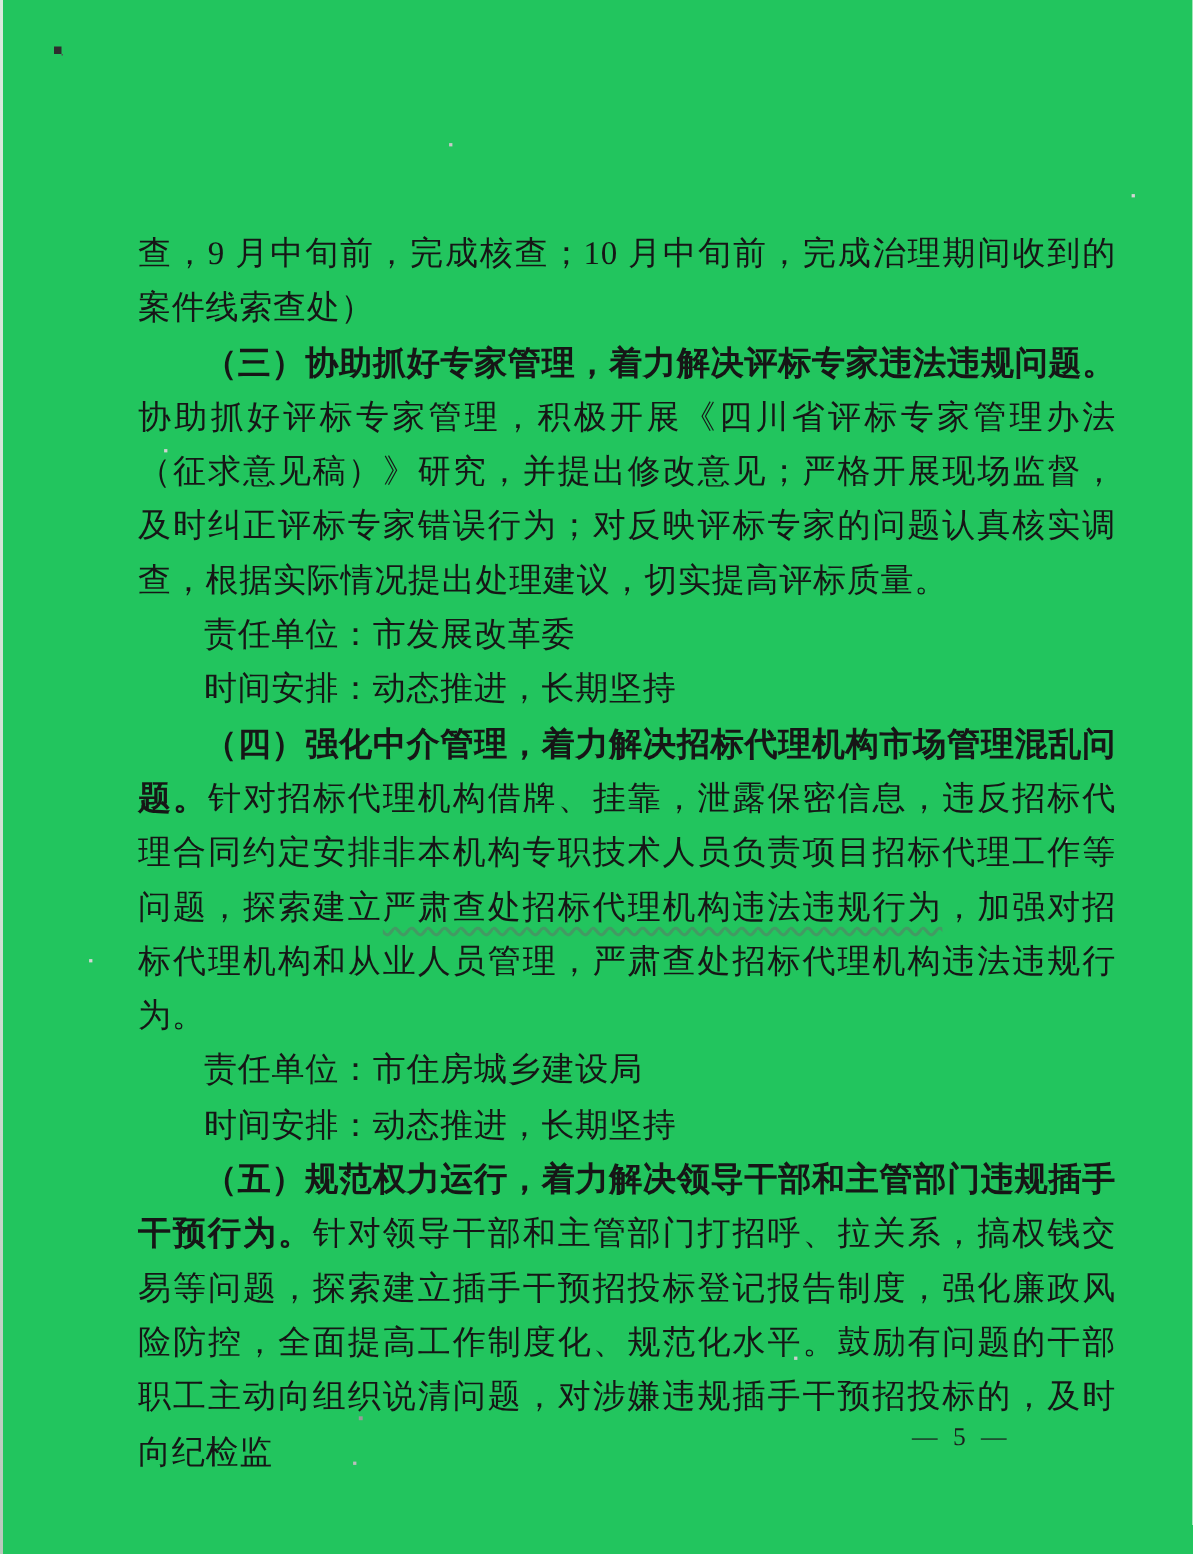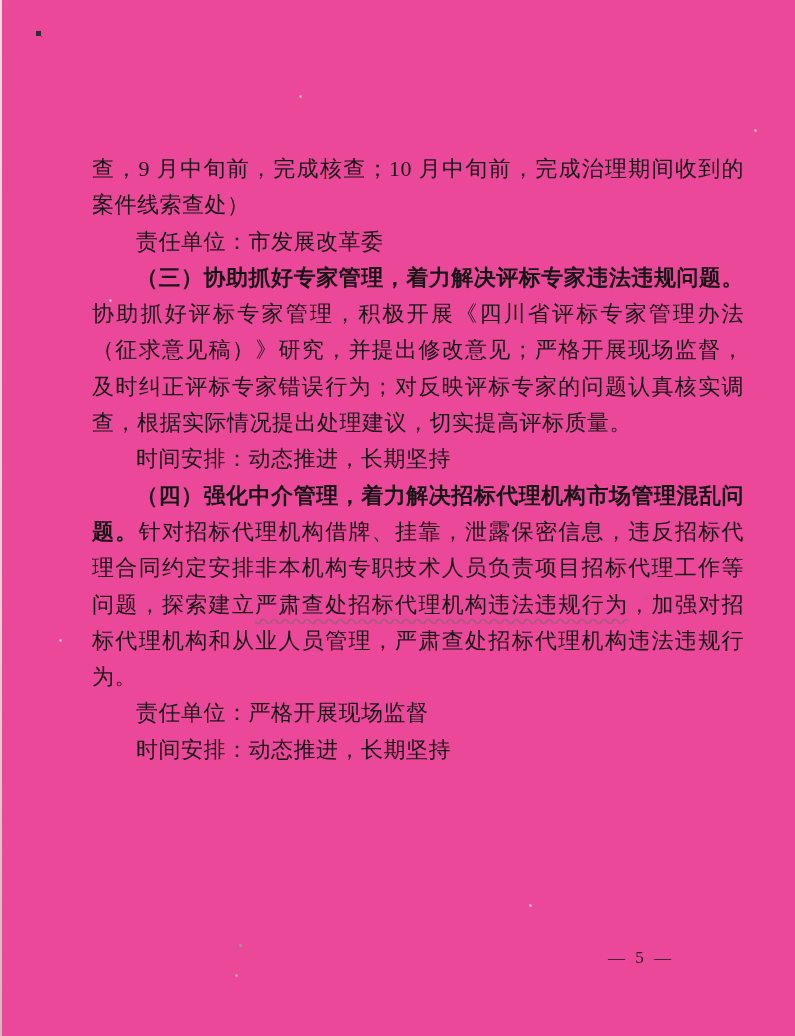--- a/index.html
+++ b/index.html
@@ -4,21 +4,21 @@
 <style>
   html, body {
     margin: 0;
     padding: 0;
     background: #ffffff;
   }
   .page {
     position: relative;
     width: 795px;
     height: 1036px;
-    background: #ec4899;
+    background: #22c55e;
     overflow: hidden;
     font-family: "Liberation Serif", serif;
     color: #161616;
   }
   
   .edge-left {
     position: absolute;
     left: 0; top: 0;
     width: 2px; height: 1036px;
     background: linear-gradient(180deg, #ededeb 0%, #e2e2e0 60%, #c9c9c7 100%);
@@ -88,40 +88,43 @@
   <div class="edge-left"></div>
   <div class="speck"></div>
   <div class="noise"></div>
 
   <div class="content">
 
     <p class="para cont">
       <span>查，9 月中旬前，完成核查；10 月中旬前，完成治理期间收到的案件线索查处）</span>
     </p>
 
+    <p class="para">
+      <span class="hd">（三）协助抓好专家管理，着力解决评标专家违法违规问题。</span><span>协助抓好评标专家管理，积极开展《四川省评标专家管理办法（征求意见稿）》研究，并提出修改意见；严格开展现场监督，及时纠正评标专家错误行为；对反映评标专家的问题认真核实调查，根据实际情况提出处理建议，切实提高评标质量。</span>
+    </p>
+
     <p class="para meta">
       <span>责任单位：市发展改革委</span>
-    </p>
-
-    <p class="para">
-      <span class="hd">（三）协助抓好专家管理，着力解决评标专家违法违规问题。</span><span>协助抓好评标专家管理，积极开展《四川省评标专家管理办法（征求意见稿）》研究，并提出修改意见；严格开展现场监督，及时纠正评标专家错误行为；对反映评标专家的问题认真核实调查，根据实际情况提出处理建议，切实提高评标质量。</span>
     </p>
     <p class="para meta">
       <span>时间安排：动态推进，长期坚持</span>
     </p>
 
     <p class="para">
       <span class="hd">（四）强化中介管理，着力解决招标代理机构市场管理混乱问题。</span><span>针对招标代理机构借牌、挂靠，泄露保密信息，违反招标代理合同约定安排非本机构专职技术人员负责项目招标代理工作等问题，探索建立</span><span class="wavy">严肃查处招标代理机构违法违规行为</span><span>，加强对招标代理机构和从业人员管理，严肃查处招标代理机构违法违规行为。</span>
     </p>
 
     <p class="para meta">
-      <span>责任单位：严格开展现场监督</span>
+      <span>责任单位：市住房城乡建设局</span>
     </p>
     <p class="para meta">
       <span>时间安排：动态推进，长期坚持</span>
     </p>
 
+    <p class="para">
+      <span class="hd">（五）规范权力运行，着力解决领导干部和主管部门违规插手干预行为。</span><span>针对领导干部和主管部门打招呼、拉关系，搞权钱交易等问题，探索建立插手干预招投标登记报告制度，强化廉政风险防控，全面提高工作制度化、规范化水平。鼓励有问题的干部职工主动向组织说清问题，对涉嫌违规插手干预招投标的，及时向纪检监</span>
+    </p>
 
   </div>
 
   <div class="pageno">— 5 —</div>
 
 </div>
 
 </body></html>

